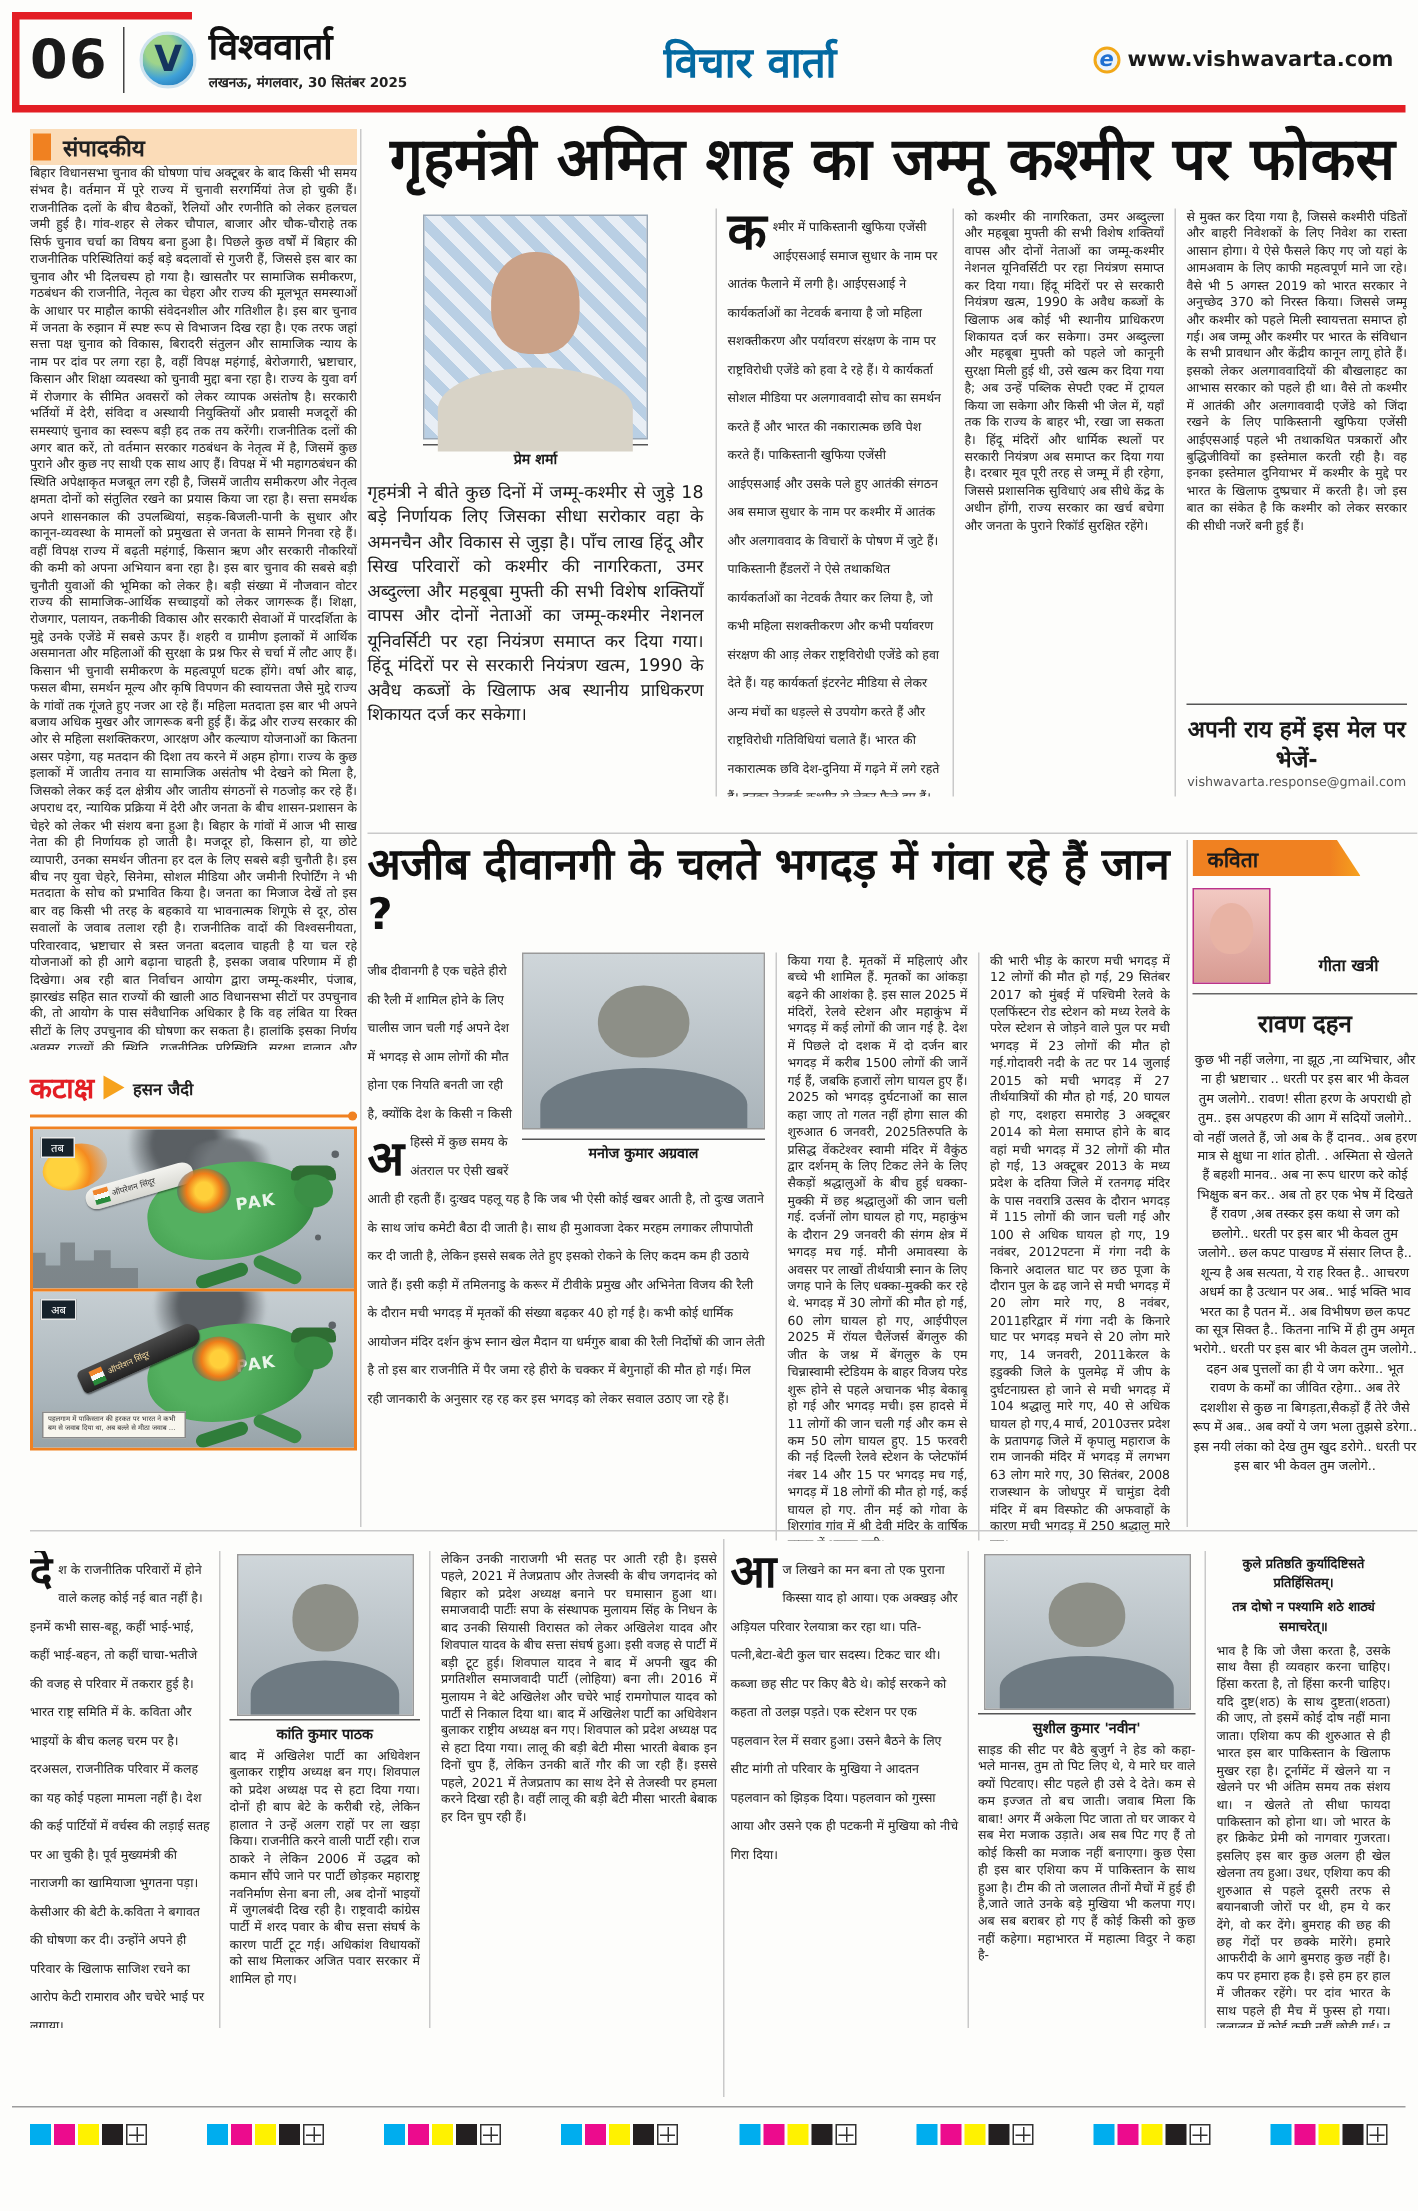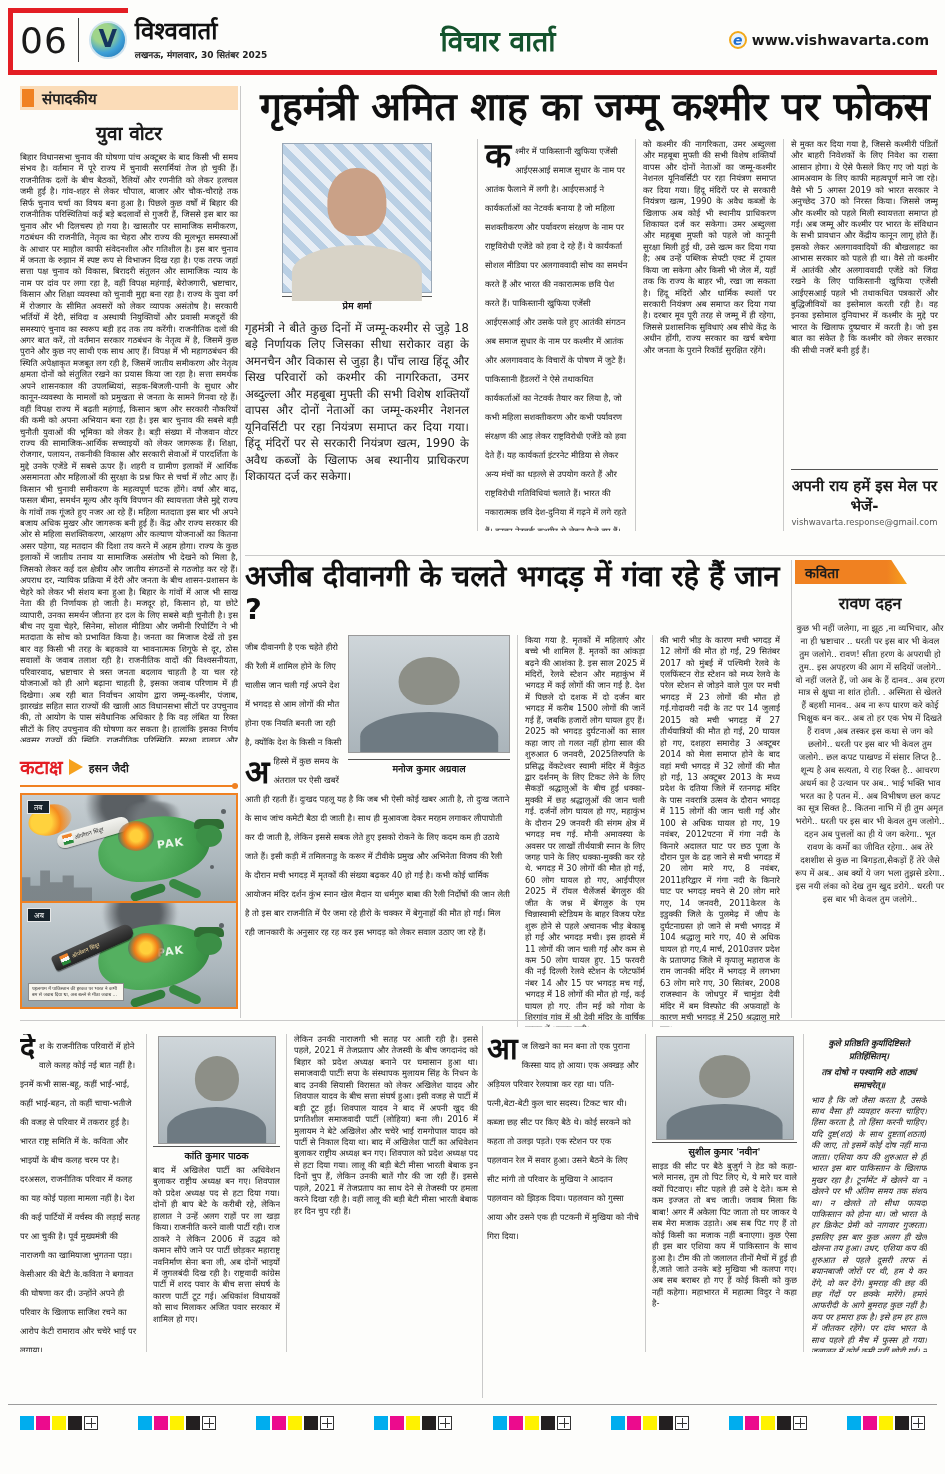--- a/index.html
+++ b/index.html
@@ -5,28 +5,28 @@
   * { margin:0; padding:0; box-sizing:border-box; }
   html,body { width:945px; height:1474px; background:#fdfdfb; font-family:"DejaVu Sans", sans-serif; color:#1a1a1a; }
   .page { position:relative; width:945px; height:1474px; overflow:hidden; }
 
   
   .masthead { position:absolute; left:8px; top:8px; width:929px; height:64px; }
   .mast-topline { position:absolute; left:0; top:0; width:120px; height:5px; background:#e31e24; }
   .mast-leftline { position:absolute; left:0; top:0; width:5px; height:64px; background:#e31e24; }
   .mast-bottomline { position:absolute; left:0; top:62px; width:929px; height:5px; background:#e31e24; }
   .mast-inner { position:absolute; left:12px; top:6px; right:8px; height:52px; display:flex; align-items:center; }
-  .page-num { font-size:36px; font-weight:normal; letter-spacing:1px; }
+  .page-num { font-size:36px; font-weight:bold; letter-spacing:1px; }
   .mast-sep { width:1px; height:44px; background:#444; margin:0 10px; }
   .logo-circle { width:38px; height:38px; border-radius:50%; background:radial-gradient(circle at 35% 30%, #9fd48a 0 30%, #3fa1d8 60%, #1565a8 100%); position:relative; flex:0 0 auto; border:2px solid #cfe3ef; }
   .logo-v { position:absolute; left:0; top:2px; width:100%; text-align:center; color:#15355e; font-weight:bold; font-size:24px; }
   .brand-block { margin-left:8px; }
   .brand-name { font-size:24px; font-weight:bold; color:#111; line-height:1; }
   .brand-date { font-size:9px; font-weight:bold; color:#222; margin-top:5px; }
-  .mast-center { flex:1; text-align:center; font-size:28px; font-weight:bold; color:#14532d; }
+  .mast-center { flex:1; text-align:center; font-size:28px; font-weight:bold; color:#0369a1; }
   .mast-right { display:flex; align-items:center; gap:5px; font-size:14px; font-weight:bold; }
   .e-icon { display:inline-block; width:18px; height:18px; border-radius:50%; border:2px solid #f2a818; color:#1e6fd0; font-weight:bold; font-style:italic; font-size:14px; line-height:14px; text-align:center; background:#eaf3fc; }
 
   
   .hairline-v { position:absolute; width:1px; background:#c9c9c9; }
   .hairline-h { position:absolute; height:1px; background:#c9c9c9; }
   .body-txt { font-size:8.3px; line-height:1.38; text-align:justify; color:#1c1c1c; overflow:hidden; }
   .author-name { font-weight:bold; font-size:9.5px; text-align:center; border-top:1px solid #555; padding-top:2px; margin-top:2px; }
   .portrait { background:linear-gradient(#cfd6da,#aab4ba); position:relative; overflow:hidden; border:1px solid #999; }
   .portrait .head { position:absolute; left:50%; top:18%; width:38%; height:42%; transform:translateX(-50%); background:#8d8f87; border-radius:50% 50% 46% 46%; }
@@ -119,21 +119,21 @@
   .bot-headline { font-size:24px; font-weight:bold; text-align:center; line-height:1.15; color:#101010; }
   .bot-body { display:flex; margin-top:8px; height:318px; }
   .bot-col { overflow:hidden; }
   .bot-col + .bot-col { border-left:1px solid #c9c9c9; }
   .fam-c1 { width:126px; padding-right:6px; }
   .fam-c2 { width:140px; padding:0 6px; }
   .fam-c3 { width:192px; padding:0 0 0 7px; }
   .fam-photo { width:118px; height:108px; margin:2px auto 0; }
   .frog-c1 { width:158px; padding-right:6px; }
   .frog-c2 { width:158px; padding:0 6px; }
-  .frog-c3 { width:124px; padding-left:7px;font-style:italic; }
+  .frog-c3 { width:124px; padding-left:7px; }
   .frog-photo { width:138px; height:104px; margin:2px auto 0; }
   .shloka { font-weight:bold; text-align:center; font-size:8.6px; line-height:1.5; margin:3px 0; }
 
   
   .foot-rule { position:absolute; left:8px; top:1404px; width:929px; height:1px; background:#9c9c9c; }
   .color-bars { position:absolute; left:20px; top:1416px; width:905px; display:flex; justify-content:space-between; }
   .bar-group { display:flex; gap:2px; align-items:center; }
   .swatch { width:14px; height:14px; }
   .sw-c { background:#00adee; } .sw-m { background:#ec0b8d; } .sw-y { background:#fff200; } .sw-k { background:#231f20; }
   .regmark { width:14px; height:14px; border:1px solid #333; position:relative; background:#fff; }
@@ -165,21 +165,20 @@
         <span>www.vishwavarta.com</span>
       </div>
     </div>
   </div>
 
   <div class="left-col">
     <div class="edit-strip">
       <div class="sq"></div>
       <div class="lbl">संपादकीय</div>
     </div>
-    <div class="edit-title">युवा वोटर</div>
     <div class="body-txt edit-body">बिहार विधानसभा चुनाव की घोषणा पांच अक्टूबर के बाद किसी भी समय संभव है। वर्तमान में पूरे राज्य में चुनावी सरगर्मियां तेज हो चुकी हैं। राजनीतिक दलों के बीच बैठकों, रैलियों और रणनीति को लेकर हलचल जमी हुई है। गांव-शहर से लेकर चौपाल, बाजार और चौक-चौराहे तक सिर्फ चुनाव चर्चा का विषय बना हुआ है। पिछले कुछ वर्षों में बिहार की राजनीतिक परिस्थितियां कई बड़े बदलावों से गुजरी हैं, जिससे इस बार का चुनाव और भी दिलचस्प हो गया है। खासतौर पर सामाजिक समीकरण, गठबंधन की राजनीति, नेतृत्व का चेहरा और राज्य की मूलभूत समस्याओं के आधार पर माहौल काफी संवेदनशील और गतिशील है। इस बार चुनाव में जनता के रुझान में स्पष्ट रूप से विभाजन दिख रहा है। एक तरफ जहां सत्ता पक्ष चुनाव को विकास, बिरादरी संतुलन और सामाजिक न्याय के नाम पर दांव पर लगा रहा है, वहीं विपक्ष महंगाई, बेरोजगारी, भ्रष्टाचार, किसान और शिक्षा व्यवस्था को चुनावी मुद्दा बना रहा है। राज्य के युवा वर्ग में रोजगार के सीमित अवसरों को लेकर व्यापक असंतोष है। सरकारी भर्तियों में देरी, संविदा व अस्थायी नियुक्तियों और प्रवासी मजदूरों की समस्याएं चुनाव का स्वरूप बड़ी हद तक तय करेंगी। राजनीतिक दलों की अगर बात करें, तो वर्तमान सरकार गठबंधन के नेतृत्व में है, जिसमें कुछ पुराने और कुछ नए साथी एक साथ आए हैं। विपक्ष में भी महागठबंधन की स्थिति अपेक्षाकृत मजबूत लग रही है, जिसमें जातीय समीकरण और नेतृत्व क्षमता दोनों को संतुलित रखने का प्रयास किया जा रहा है। सत्ता समर्थक अपने शासनकाल की उपलब्धियां, सड़क-बिजली-पानी के सुधार और कानून-व्यवस्था के मामलों को प्रमुखता से जनता के सामने गिनवा रहे हैं। वहीं विपक्ष राज्य में बढ़ती महंगाई, किसान ऋण और सरकारी नौकरियों की कमी को अपना अभियान बना रहा है। इस बार चुनाव की सबसे बड़ी चुनौती युवाओं की भूमिका को लेकर है। बड़ी संख्या में नौजवान वोटर राज्य की सामाजिक-आर्थिक सच्चाइयों को लेकर जागरूक हैं। शिक्षा, रोजगार, पलायन, तकनीकी विकास और सरकारी सेवाओं में पारदर्शिता के मुद्दे उनके एजेंडे में सबसे ऊपर हैं। शहरी व ग्रामीण इलाकों में आर्थिक असमानता और महिलाओं की सुरक्षा के प्रश्न फिर से चर्चा में लौट आए हैं। किसान भी चुनावी समीकरण के महत्वपूर्ण घटक होंगे। वर्षा और बाढ़, फसल बीमा, समर्थन मूल्य और कृषि विपणन की स्वायत्तता जैसे मुद्दे राज्य के गांवों तक गूंजते हुए नजर आ रहे हैं। महिला मतदाता इस बार भी अपने बजाय अधिक मुखर और जागरूक बनी हुई हैं। केंद्र और राज्य सरकार की ओर से महिला सशक्तिकरण, आरक्षण और कल्याण योजनाओं का कितना असर पड़ेगा, यह मतदान की दिशा तय करने में अहम होगा। राज्य के कुछ इलाकों में जातीय तनाव या सामाजिक असंतोष भी देखने को मिला है, जिसको लेकर कई दल क्षेत्रीय और जातीय संगठनों से गठजोड़ कर रहे हैं। अपराध दर, न्यायिक प्रक्रिया में देरी और जनता के बीच शासन-प्रशासन के चेहरे को लेकर भी संशय बना हुआ है। बिहार के गांवों में आज भी साख नेता की ही निर्णायक हो जाती है। मजदूर हो, किसान हो, या छोटे व्यापारी, उनका समर्थन जीतना हर दल के लिए सबसे बड़ी चुनौती है। इस बीच नए युवा चेहरे, सिनेमा, सोशल मीडिया और जमीनी रिपोर्टिंग ने भी मतदाता के सोच को प्रभावित किया है। जनता का मिजाज देखें तो इस बार वह किसी भी तरह के बहकावे या भावनात्मक शिगूफे से दूर, ठोस सवालों के जवाब तलाश रही है। राजनीतिक वादों की विश्वसनीयता, परिवारवाद, भ्रष्टाचार से त्रस्त जनता बदलाव चाहती है या चल रहे योजनाओं को ही आगे बढ़ाना चाहती है, इसका जवाब परिणाम में ही दिखेगा। अब रही बात निर्वाचन आयोग द्वारा जम्मू-कश्मीर, पंजाब, झारखंड सहित सात राज्यों की खाली आठ विधानसभा सीटों पर उपचुनाव की, तो आयोग के पास संवैधानिक अधिकार है कि वह लंबित या रिक्त सीटों के लिए उपचुनाव की घोषणा कर सकता है। हालांकि इसका निर्णय अवसर राज्यों की स्थिति, राजनीतिक परिस्थिति, सुरक्षा हालात और न्यायिक प्रक्रियाओं के हिसाब से लिया जाता है। सूत्रों के अनुसार, आयोग लगातार इन राज्यों से रिपोर्ट ले रहा है और जल्द ही उपचुनाव की तिथि तय कर सकता है।</div>
 
     <div class="kataksha">
       <div class="kat-head">
         <span class="kat-word">कटाक्ष</span>
         <span class="kat-arrow"></span>
         <span class="kat-artist">हसन जैदी</span>
       </div>
       <div class="kat-rule"></div>
       <div class="cartoon">
@@ -274,20 +273,26 @@
       <div class="stamp-col">
         <div class="body-txt" style="height:100%;">की भारी भीड़ के कारण मची भगदड़ में 12 लोगों की मौत हो गई, 29 सितंबर 2017 को मुंबई में पश्चिमी रेलवे के एलफिंस्टन रोड स्टेशन को मध्य रेलवे के परेल स्टेशन से जोड़ने वाले पुल पर मची भगदड़ में 23 लोगों की मौत हो गई.गोदावरी नदी के तट पर 14 जुलाई 2015 को मची भगदड़ में 27 तीर्थयात्रियों की मौत हो गई, 20 घायल हो गए, दशहरा समारोह 3 अक्टूबर 2014 को मेला समाप्त होने के बाद वहां मची भगदड़ में 32 लोगों की मौत हो गई, 13 अक्टूबर 2013 के मध्य प्रदेश के दतिया जिले में रतनगढ़ मंदिर के पास नवरात्रि उत्सव के दौरान भगदड़ में 115 लोगों की जान चली गई और 100 से अधिक घायल हो गए, 19 नवंबर, 2012पटना में गंगा नदी के किनारे अदालत घाट पर छठ पूजा के दौरान पुल के ढह जाने से मची भगदड़ में 20 लोग मारे गए, 8 नवंबर, 2011हरिद्वार में गंगा नदी के किनारे घाट पर भगदड़ मचने से 20 लोग मारे गए, 14 जनवरी, 2011केरल के इडुक्की जिले के पुलमेढ़ में जीप के दुर्घटनाग्रस्त हो जाने से मची भगदड़ में 104 श्रद्धालु मारे गए, 40 से अधिक घायल हो गए,4 मार्च, 2010उत्तर प्रदेश के प्रतापगढ़ जिले में कृपालु महाराज के राम जानकी मंदिर में भगदड़ में लगभग 63 लोग मारे गए, 30 सितंबर, 2008 राजस्थान के जोधपुर में चामुंडा देवी मंदिर में बम विस्फोट की अफवाहों के कारण मची भगदड़ में 250 श्रद्धालु मारे गए।</div>
       </div>
     </div>
   </div>
 
   <div class="hairline-v" style="left:791px; top:560px; height:458px;"></div>
 
   <div class="poem-box">
     <div class="poem-strip">कविता</div>
+    <div class="poem-top">
+      <div class="poem-photo">
+        <div class="head"></div>
+      </div>
+      <div class="poem-author">गीता खत्री</div>
+    </div>
     <div class="poem-title">रावण दहन</div>
     <div class="poem-body">कुछ भी नहीं जलेगा, ना झूठ ,ना व्यभिचार, और ना ही भ्रष्टाचार .. धरती पर इस बार भी केवल तुम जलोगे.. रावण! सीता हरण के अपराधी हो तुम.. इस अपहरण की आग में सदियों जलोगे.. वो नहीं जलते हैं, जो अब के हैं दानव.. अब हरण मात्र से क्षुधा ना शांत होती. . अस्मिता से खेलते हैं बहशी मानव.. अब ना रूप धारण करे कोई भिक्षुक बन कर.. अब तो हर एक भेष में दिखते हैं रावण ,अब तस्कर इस कथा से जग को छलोगे.. धरती पर इस बार भी केवल तुम जलोगे.. छल कपट पाखण्ड में संसार लिप्त है.. शून्य है अब सत्यता, ये राह रिक्त है.. आचरण अधर्म का है उत्थान पर अब.. भाई भक्ति भाव भरत का है पतन में.. अब विभीषण छल कपट का सूत्र सिक्त है.. कितना नाभि में ही तुम अमृत भरोगे.. धरती पर इस बार भी केवल तुम जलोगे.. दहन अब पुत्तलों का ही ये जग करेगा.. भूत रावण के कर्मों का जीवित रहेगा.. अब तेरे दशशीश से कुछ ना बिगड़ता,सैकड़ों हैं तेरे जैसे रूप में अब.. अब क्यों ये जग भला तुझसे डरेगा.. इस नयी लंका को देख तुम खुद डरोगे.. धरती पर इस बार भी केवल तुम जलोगे..</div>
   </div>
 
   <div class="hairline-h" style="left:20px; top:1020px; width:925px;"></div>
 
   <div class="bottom-art family">
     <div class="bot-body">
       <div class="bot-col fam-c1">
         <span class="dropcap" style="font-size:28px;">दे</span>

